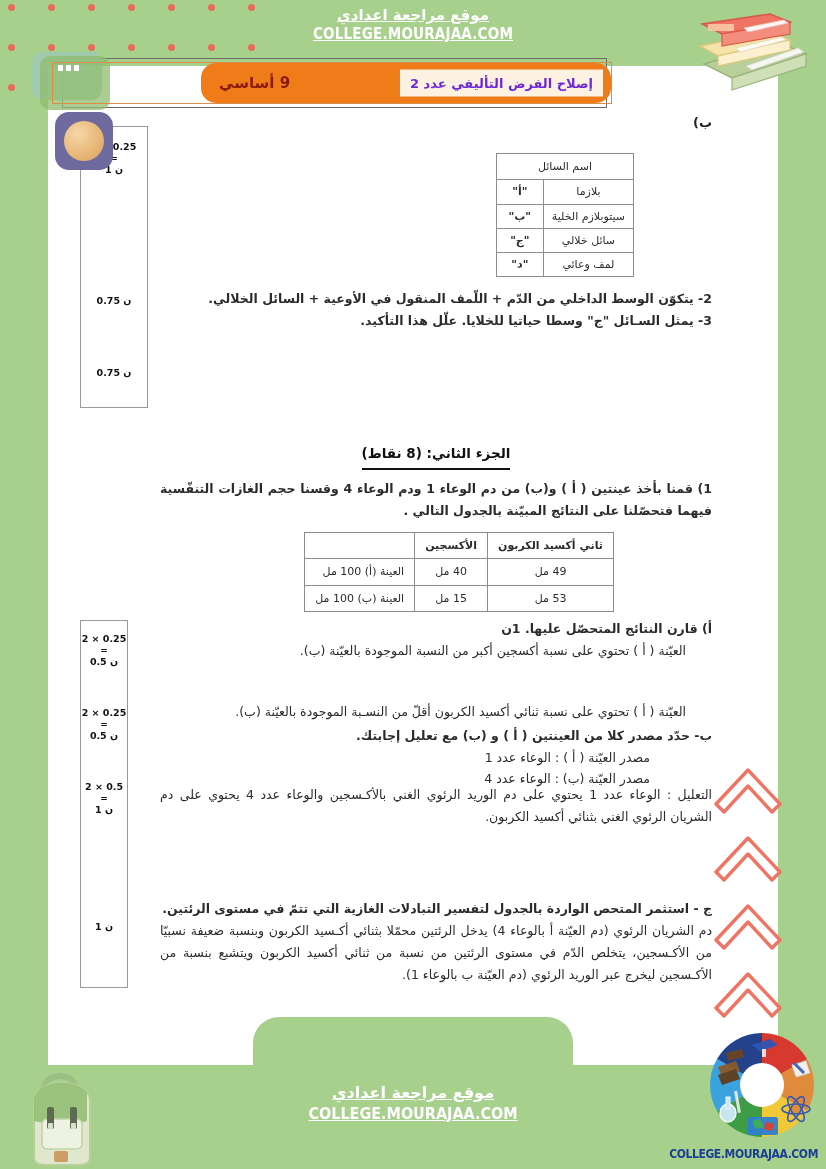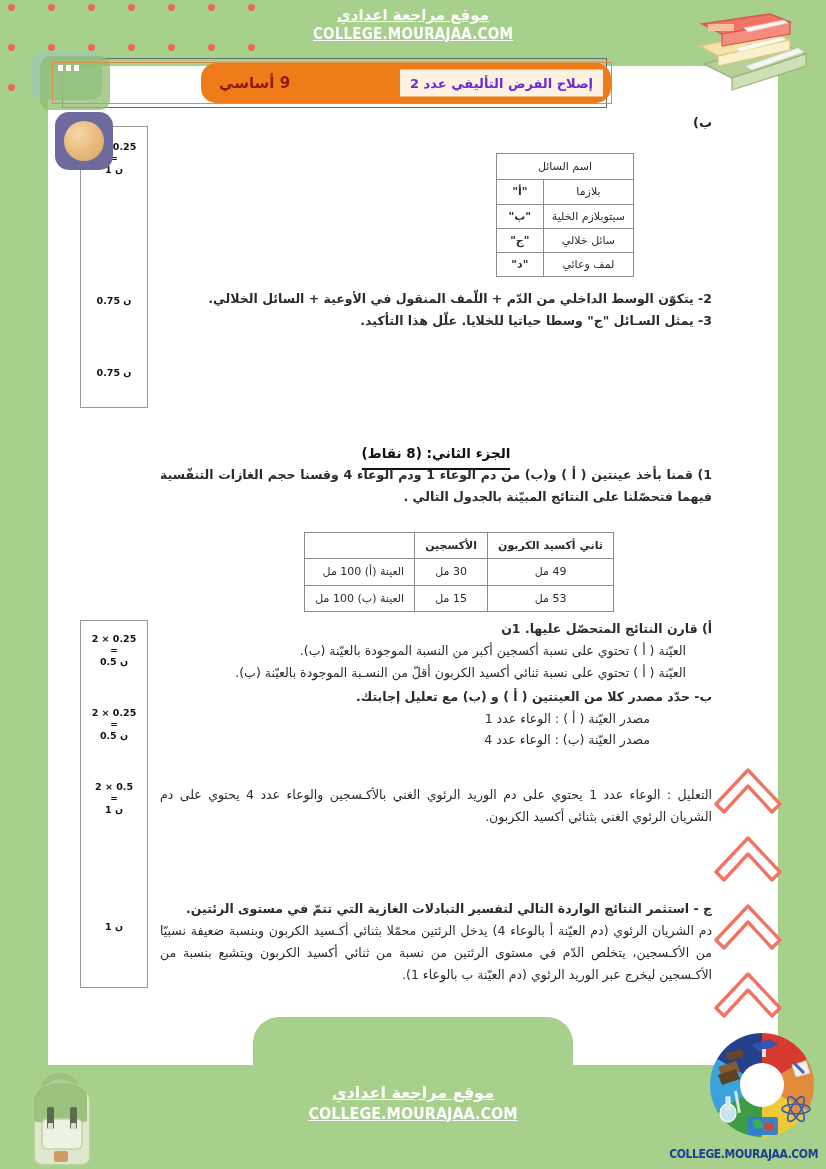--- a/index.html
+++ b/index.html
@@ -239,21 +239,21 @@
     color: #111;
     line-height: 1.25;
     direction: ltr;
   }
   .marks-box .m .eq {
     display: block;
     font-size: 9px;
   }
 
   #marks-box-1 { left: 80px; top: 126px; width: 68px; height: 282px; }
-  #marks-box-2 { left: 80px; top: 620px; width: 68px; height: 368px; }
+  #marks-box-2 { left: 80px; top: 620px; width: 48px; height: 368px; }
 
   
   .doc-body {
     position: absolute;
     left: 160px;
     top: 112px;
     width: 552px;
     direction: rtl;
     text-align: right;
     color: #2b2b2b;
@@ -572,59 +572,59 @@
 
     <div class="p-block" style="top:176px;">
       <p class="para bold-lead">2- يتكوّن الوسط الداخلي من الدّم + اللّمف المنقول في الأوعية + السائل الخلالي.</p>
       <p class="para bold-lead">3- يمثل السـائل "ج" وسطا حياتيا للخلايا. علّل هذا التأكيد.</p>
     </div>
 
     <div class="sec-head" style="top:330px;">
       <span>الجزء الثاني: (8 نقاط)</span>
     </div>
 
-    <div class="p-block" style="top:352px;">
+    <div class="p-block" style="top:366px;">
       <p class="para bold-lead" style="text-align:justify;">1) قمنا بأخذ عينتين ( أ ) و(ب) من دم الوعاء 1   ودم الوعاء 4  وقسنا حجم الغازات التنفّسية فيهما فتحصّلنا على النتائج المبيّنة بالجدول التالي .</p>
     </div>
 
     <table class="tbl-gas" style="top:420px;">
       <tbody>
           <tr>
         <th>ثاني أكسيد الكربون</th>
         <th>الأكسجين</th>
         <th></th>
       </tr>
       <tr>
         <td>49 مل</td>
-        <td>30 مل</td>
+        <td>40 مل</td>
         <td class="rowlbl">العينة (أ)  100 مل</td>
       </tr>
       <tr>
         <td>53 مل</td>
         <td>15 مل</td>
         <td class="rowlbl">العينة (ب) 100 مل</td>
       </tr>
     </tbody>
       </table>
 
     <div class="p-block" style="top:506px;">
       <p class="para bold-lead">أ) قارن النتائج المتحصّل عليها. 1ن</p>
       <p class="para" style="padding-right:26px;">العيّنة ( أ ) تحتوي على نسبة أكسجين أكبر من النسبة الموجودة بالعيّنة (ب).</p>
-      <p class="para" style="padding-right:26px;">العيّنة ( أ ) تحتوي على نسبة ثنائي أكسيد الكربون أقلّ من النسـبة الموجودة بالعيّنة (ب).</p>
+      <p class="para" style="padding-right:26px;margin-top:39px;">العيّنة ( أ ) تحتوي على نسبة ثنائي أكسيد الكربون أقلّ من النسـبة الموجودة بالعيّنة (ب).</p>
       <p class="para bold-lead" style="margin-top:2px;">ب- حدّد مصدر كلا من العينتين ( أ ) و (ب) مع تعليل إجابتك.</p>
       <p class="para" style="padding-right:62px;">مصدر العيّنة ( أ ) :  الوعاء عدد 1</p>
       <p class="para" style="padding-right:62px;">مصدر العيّنة (ب)  :  الوعاء عدد 4</p>
     </div>
 
     <div class="p-block" style="top:672px;">
       <p class="para" style="text-align:justify;">التعليل :  الوعاء عدد 1 يحتوي على دم الوريد الرئوي الغني بالأكـسجين  والوعاء عدد 4 يحتوي على دم الشريان الرئوي الغني بثنائي أكسيد الكربون.</p>
     </div>
 
     <div class="p-block" style="top:786px;">
-      <p class="para bold-lead">ج - استثمر النتائج الواردة التالي لتفسير التبادلات الغازية التي تتمّ في مستوى الرئتين.</p>
+      <p class="para bold-lead">ج - استثمر المتحص الواردة بالجدول لتفسير التبادلات الغازية التي تتمّ في مستوى الرئتين.</p>
       <p class="para" style="text-align:justify;">دم الشريان الرئوي (دم العيّنة أ بالوعاء 4) يدخل الرئتين محمّلا بثنائي أكـسيد الكربون وبنسبة ضعيفة نسبيّا من الأكـسجين، يتخلص الدّم في مستوى الرئتين من نسبة من ثنائي أكسيد الكربون ويتشبع بنسبة من الأكـسجين ليخرج عبر الوريد الرئوي (دم العيّنة ب بالوعاء 1).</p>
     </div>
 
     <div class="page-num" style="top:910px;">- 2 -</div>
   </div>
 
   <div class="chevrons">
     <svg width="68" height="268" viewBox="0 0 68 268">
       <g fill="none" stroke="#ef7464" stroke-width="3.4" stroke-linejoin="round">
         <path d="M2 48 L34 14 L66 48 L58 56 L34 30 L10 56 Z"></path>

